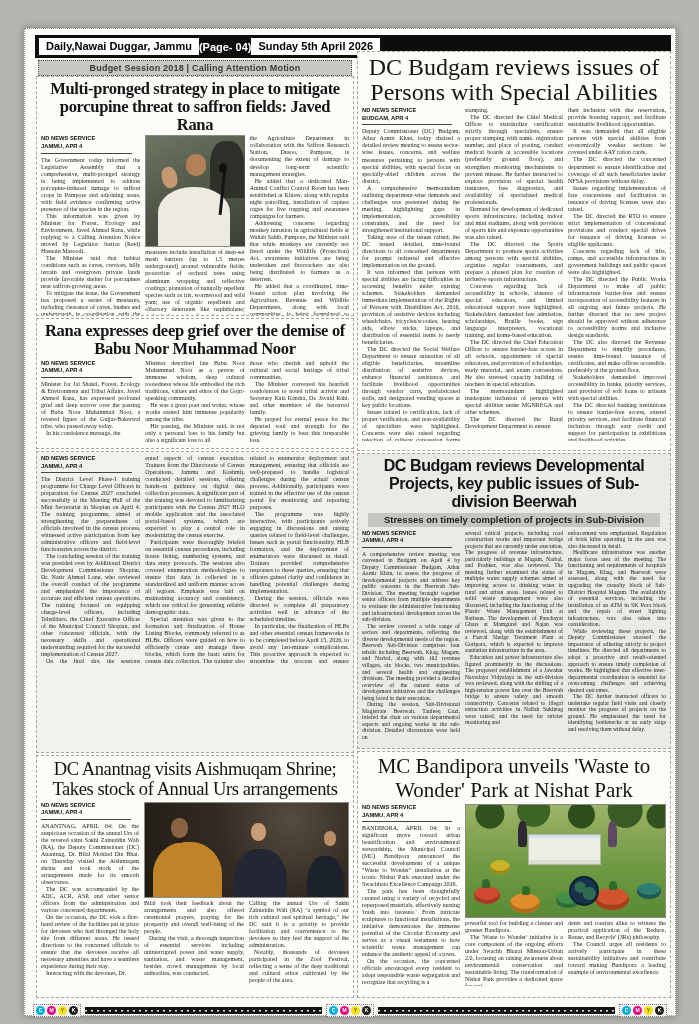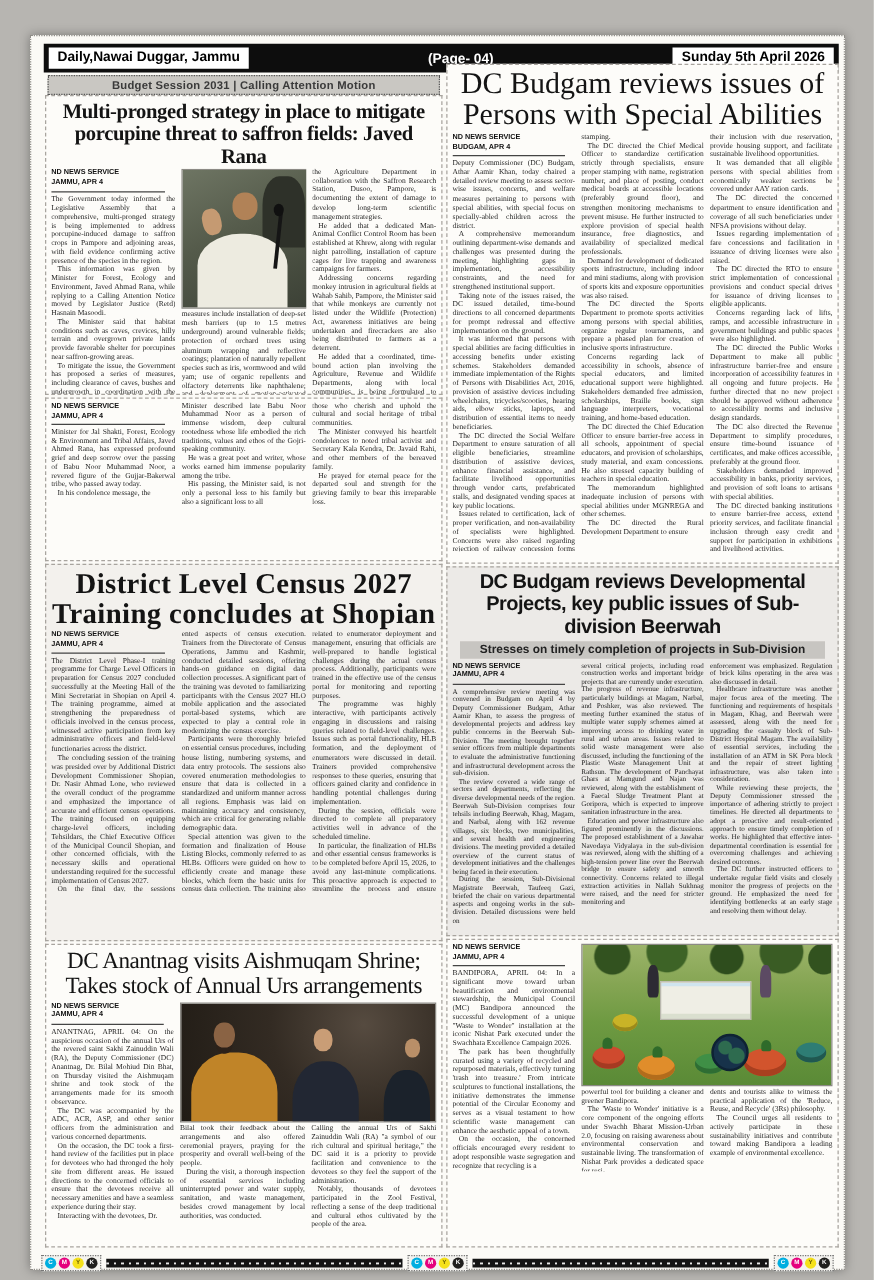--- a/index.html
+++ b/index.html
@@ -2,21 +2,21 @@
 <html><head>
 <meta charset="utf-8">
 <style>
   html,body{margin:0;padding:0;}
   body{width:699px;height:1024px;background:#b7b5b1;position:relative;overflow:hidden;
        font-family:"Liberation Serif",serif;}
   #paper{position:absolute;left:24px;top:28px;width:650px;height:986px;background:#fbfaf6;
          border:1px dotted #8f8d88;box-shadow:0 0 8px rgba(0,0,0,.35);}
   
   .hdrbar{position:absolute;left:10px;top:6px;width:636px;height:23px;background:#0d0d0d;
-          display:flex;align-items:center;justify-content:space-between;padding:0 4px;box-sizing:border-box;}
+          display:flex;align-items:center;padding:0 4px;box-sizing:border-box;}
   .hdr-box{background:#fff;color:#000;font:bold 11px/15px "Liberation Sans",sans-serif;
            padding:1px 7px;white-space:nowrap;}
   .hdr-mid{color:#fff;font:bold 11px "Liberation Sans",sans-serif;}
   
   .kicker{position:absolute;left:13px;top:31px;width:312px;height:14px;background:#c9c7c2;
           border:1px dotted #555;color:#3a3a3a;text-align:center;
           font:bold 9px/14px "Liberation Sans",sans-serif;letter-spacing:.2px;}
   
   .art{position:absolute;box-sizing:border-box;border:1px dashed #a8a49e;background:#fdfcf9;
        padding:3px 4px;overflow:hidden;}
@@ -112,21 +112,21 @@
 <body>
 
 <div id="paper">
 
   <div class="hdrbar">
     <span class="hdr-box">Daily,Nawai Duggar, Jammu</span>
     <span class="hdr-mid">(Page- 04)</span>
     <span class="hdr-box">Sunday 5th April 2026</span>
   </div>
 
-  <div class="kicker">Budget Session 2031 | Calling Attention Motion</div>
+  <div class="kicker">Budget Session 2018 | Calling Attention Motion</div>
 
   <div class="art" id="art1">
     <h1 class="hl hl-b17">Multi-pronged strategy in place to mitigate porcupine threat to saffron fields: Javed Rana</h1>
     <div class="cols" style="height:196px;">
       <div class="col">
         <div class="byline">
           <div>ND NEWS SERVICE</div>
           <div>JAMMU, APR 4</div>
         </div>
         <div>
@@ -154,20 +154,21 @@
             <p>the Agriculture Department in collaboration with the Saffron Research Station, Dusoo, Pampore, is documenting the extent of damage to develop long-term scientific management strategies.</p>
             <p>He added that a dedicated Man-Animal Conflict Control Room has been established at Khrew, along with regular night patrolling, installation of capture cages for live trapping and awareness campaigns for farmers.</p>
             <p>Addressing concerns regarding monkey intrusion in agricultural fields at Wahab Sahib, Pampore, the Minister said that while monkeys are currently not listed under the Wildlife (Protection) Act, awareness initiatives are being undertaken and firecrackers are also being distributed to farmers as a deterrent.</p>
             <p>He added that a coordinated, time-bound action plan involving the Agriculture, Revenue and Wildlife Departments, along with local communities, is being formulated to address the issue through field protection, habitat management and long-term population control.</p>
           </div>
       </div>
     </div>
   </div>
 
   <div class="art" id="art2">
+    <h1 class="hl hl-b17">Rana expresses deep grief over the demise of Babu Noor Muhammad Noor</h1>
     <div class="cols" style="height:86px;">
       <div class="col">
         <div class="byline">
           <div>ND NEWS SERVICE</div>
           <div>JAMMU, APR 4</div>
         </div>
         <div>
             <p>Minister for Jal Shakti, Forest, Ecology &amp; Environment and Tribal Affairs, Javed Ahmed Rana, has expressed profound grief and deep sorrow over the passing of Babu Noor Muhammad Noor, a revered figure of the Gujjar-Bakerwal tribe, who passed away today.</p>
             <p>In his condolence message, the</p>
           </div>
@@ -179,21 +180,20 @@
         </div>
       <div class="col">
           <p>those who cherish and uphold the cultural and social heritage of tribal communities.</p>
           <p>The Minister conveyed his heartfelt condolences to noted tribal activist and Secretary Kala Kendra, Dr. Javaid Rahi, and other members of the bereaved family.</p>
           <p>He prayed for eternal peace for the departed soul and strength for the grieving family to bear this irreparable loss.</p>
         </div>
     </div>
   </div>
 
   <div class="art" id="art3">
-    <h1 class="hl hl-b24">District Level Census 2027 Training concludes at Shopian</h1>
     <div class="cols" style="height:208px;">
       <div class="col">
         <div class="byline">
           <div>ND NEWS SERVICE</div>
           <div>JAMMU, APR 4</div>
         </div>
         <div>
             <p>The District Level Phase-I training programme for Charge Level Officers in preparation for Census 2027 concluded successfully at the Meeting Hall of the Mini Secretariat in Shopian on April 4. The training programme, aimed at strengthening the preparedness of officials involved in the census process, witnessed active participation from key administrative officers and field-level functionaries across the district.</p>
             <p>The concluding session of the training was presided over by Additional District Development Commissioner Shopian, Dr. Nasir Ahmad Lone, who reviewed the overall conduct of the programme and emphasized the importance of accurate and efficient census operations. The training focused on equipping charge-level officers, including Tehsildars, the Chief Executive Officer of the Municipal Council Shopian, and other concerned officials, with the necessary skills and operational understanding required for the successful implementation of Census 2027.</p>
             <p>On the final day, the sessions concentrated on practical and field-ori-</p>
@@ -315,20 +315,21 @@
       <div class="col">
           <p>enforcement was emphasized. Regulation of brick kilns operating in the area was also discussed in detail.</p>
           <p>Healthcare infrastructure was another major focus area of the meeting. The functioning and requirements of hospitals in Magam, Khag, and Beerwah were assessed, along with the need for upgrading the casualty block of Sub-District Hospital Magam. The availability of essential services, including the installation of an ATM in SK Pora block and the repair of street lighting infrastructure, was also taken into consideration.</p>
           <p>While reviewing these projects, the Deputy Commissioner stressed the importance of adhering strictly to project timelines. He directed all departments to adopt a proactive and result-oriented approach to ensure timely completion of works. He highlighted that effective inter-departmental coordination is essential for overcoming challenges and achieving desired outcomes.</p>
           <p>The DC further instructed officers to undertake regular field visits and closely monitor the progress of projects on the ground. He emphasized the need for identifying bottlenecks at an early stage and resolving them without delay.</p>
         </div>
     </div>
   </div>
 
   <div class="art" id="art7">
+    <h1 class="hl hl-r22">MC Bandipora unveils 'Waste to Wonder' Park at Nishat Park</h1>
     <div class="split" style="height:188px;">
       <div class="col leftcol">
         <div class="byline">
           <div>ND NEWS SERVICE</div>
           <div>JAMMU, APR 4</div>
         </div>
         <div>
             <p>BANDIPORA, APRIL 04: In a significant move toward urban beautification and environmental stewardship, the Municipal Council (MC) Bandipora announced the successful development of a unique "Waste to Wonder" installation at the iconic Nishat Park executed under the Swachhata Excellence Campaign 2026.</p>
             <p>The park has been thoughtfully curated using a variety of recycled and repurposed materials, effectively turning 'trash into treasure.' From intricate sculptures to functional installations, the initiative demonstrates the immense potential of the Circular Economy and serves as a visual testament to how scientific waste management can enhance the aesthetic appeal of a town.</p>
             <p>On the occasion, the concerned officials encouraged every resident to adopt responsible waste segregation and recognize that recycling is a</p>

